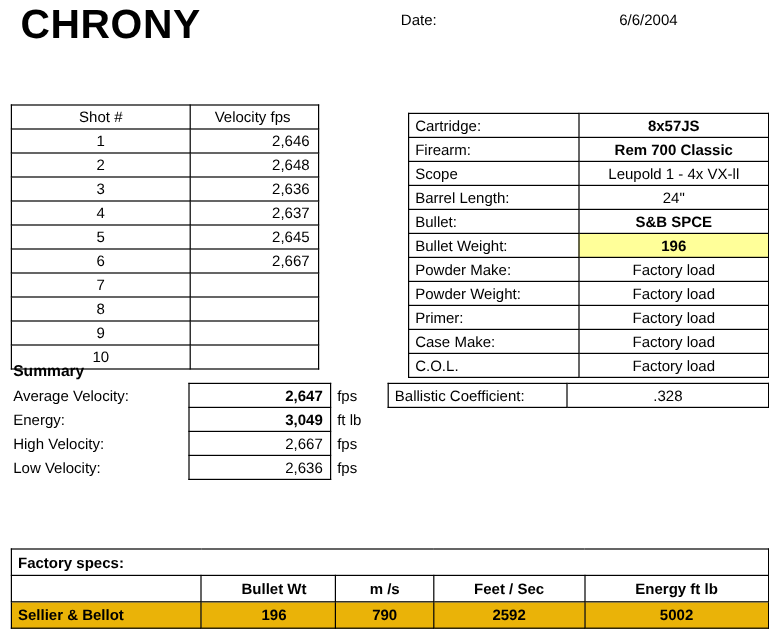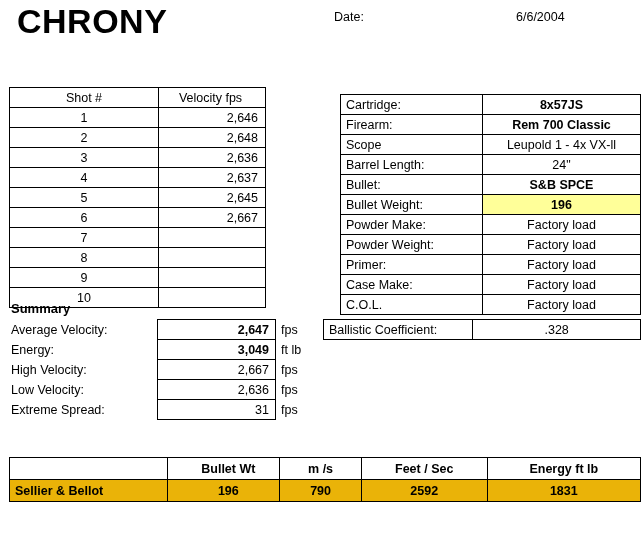--- a/index.html
+++ b/index.html
@@ -304,47 +304,45 @@
     <tr>
       <td class="lbl">High Velocity:</td>
       <td class="val">2,667</td>
       <td class="unit">fps</td>
     </tr>
     <tr>
       <td class="lbl">Low Velocity:</td>
       <td class="val">2,636</td>
       <td class="unit">fps</td>
     </tr>
-    <tr>
-      <td class="lbl">Extreme Spread:</td>
-      <td class="val">31</td>
-      <td class="unit">fps</td>
-    </tr>
   </tbody>
 </table>
 
 <table id="bc-table">
   <tbody>
     <tr>
       <td class="lbl">Ballistic Coefficient:</td>
       <td class="val">.328</td>
     </tr>
   </tbody>
 </table>
 
 <table id="factory-table">
   <tbody>
+    <tr>
+      <td class="fs-title" colspan="5">Factory specs:</td>
+    </tr>
     <tr class="head">
       <td class="h-name"></td>
       <td class="h-bw">Bullet Wt</td>
       <td class="h-ms">m /s</td>
       <td class="h-fps">Feet / Sec</td>
       <td class="h-e">Energy ft lb</td>
     </tr>
     <tr class="data">
       <td class="h-name">Sellier &amp; Bellot</td>
       <td class="h-bw">196</td>
       <td class="h-ms">790</td>
       <td class="h-fps">2592</td>
-      <td class="h-e">1831</td>
+      <td class="h-e">5002</td>
     </tr>
   </tbody>
 </table>
 
 </body></html>

